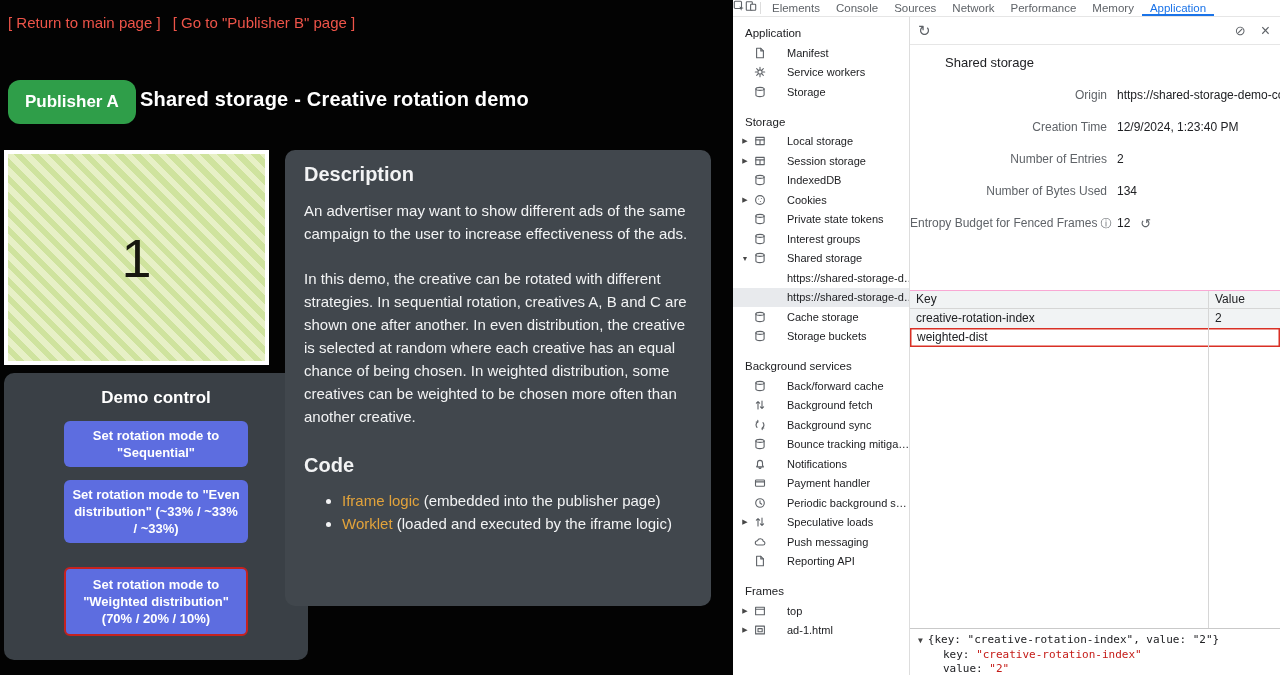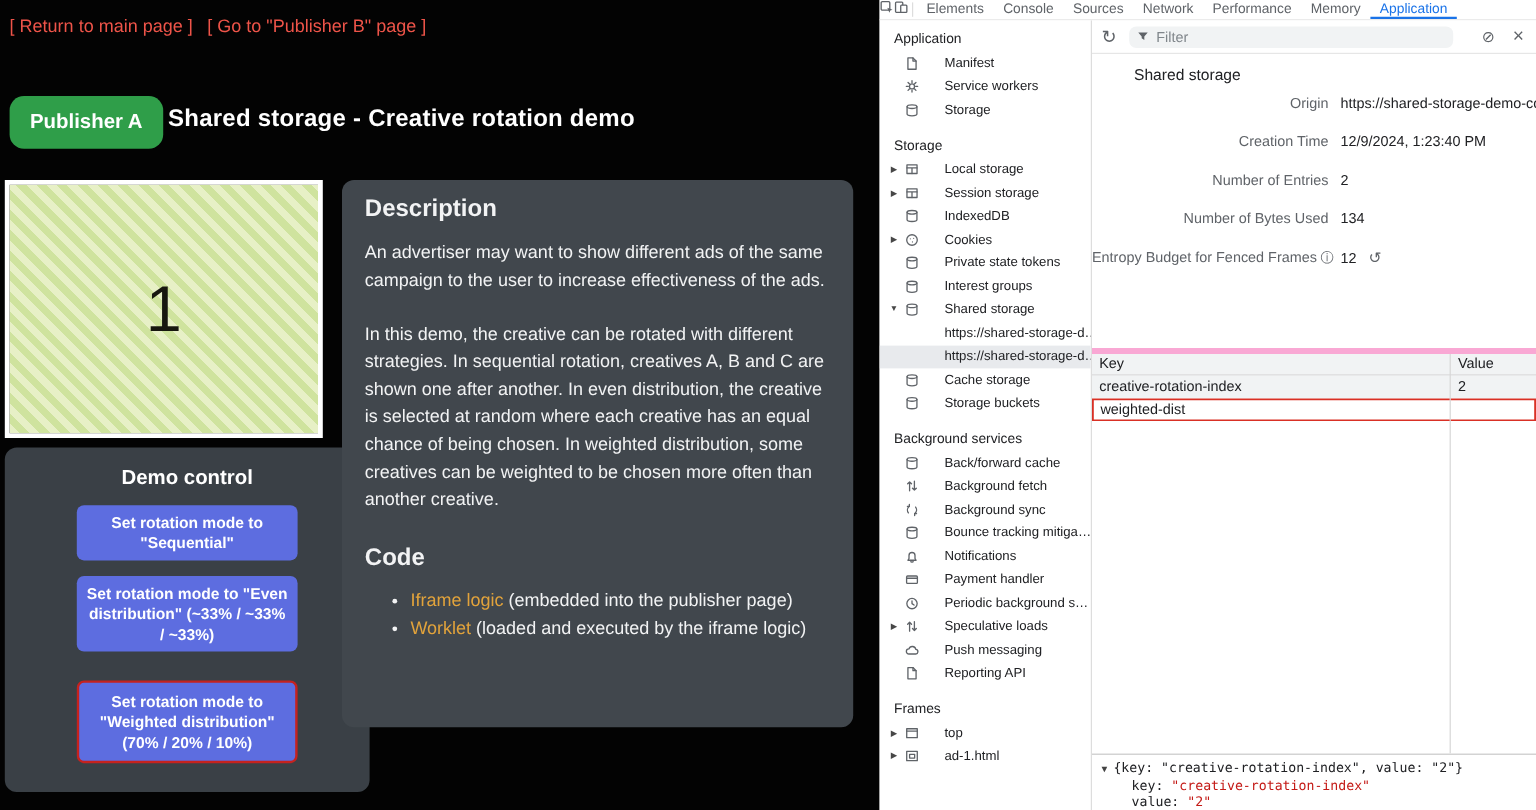--- a/index.html
+++ b/index.html
@@ -67,27 +67,27 @@
   .tb-filter{width:270px;height:18px;background:#f1f3f4;border-radius:6px;display:flex;align-items:center;padding:0 6px}
   .tb-funnel{margin-right:6px;width:11px;height:11px}
   .tb-input{border:none;background:transparent;outline:none;flex:1;font:12px "Liberation Sans",sans-serif;color:#202124}
   .tb-input::placeholder{color:#80868b}
   .tb-spacer{flex:1}
   .tb-clear{font-size:13px;margin-right:15px}
   .tb-close{font-size:16px}
 
   .r-title{position:absolute;left:35px;top:38px;font-size:13px;color:#202124}
   .dt-report{position:absolute;left:0;top:62px;right:0}
-  .r-row{height:32px;display:flex;align-items:flex-start}
+  .r-row{height:32px;display:flex;align-items:center}
   .r-label{width:197px;text-align:right;color:#5f6368;font-size:12px;white-space:nowrap}
   .r-label .info{font-size:11px;margin-left:3px;color:#5f6368;cursor:pointer}
   .r-value{padding-left:10px;font-size:12px;color:#202124;white-space:nowrap;overflow:hidden;flex:1;display:flex;align-items:center}
   .r-value .reset{margin-left:10px;font-size:13px;color:#5f6368;cursor:pointer}
 
-  .dt-grid{position:absolute;left:0;top:273px;right:0;height:338px;border-top:5px solid #f9a8d4;background:#fff;overflow:hidden}
+  .dt-grid{position:absolute;left:0;top:273px;right:0;height:338px;border-top:1px solid #f9a8d4;background:#fff;overflow:hidden}
   .g-colline{position:absolute;left:298px;top:0;bottom:0;width:1px;background:#d6d6d6;z-index:3}
   .g-header{height:18px;display:flex;background:#f1f3f4;border-bottom:1px solid #d6d6d6;color:#202124}
   .g-header>div{line-height:17px}
   .g-key{width:298px;padding-left:6px;white-space:nowrap;overflow:hidden}
   .g-val{flex:1;padding-left:7px;white-space:nowrap;overflow:hidden}
   .g-row{height:19px;display:flex;cursor:pointer}
   .g-row>div{line-height:19px}
   .g-row.shade{background:#f1f3f4}
   .g-row.flagged{box-shadow:inset 0 0 0 1.5px #d93025}
 
@@ -393,28 +393,20 @@
               <rect x="4" y="4.6" width="4.2" height="3.1"></rect>
             </svg>
           </span>
         <span class="s-label">ad-1.html</span>
       </div>
     </div>
 
     <div class="dt-main">
       <div class="dt-toolbar">
         <span class="tb-icon tb-refresh">↻</span>
-        <div class="tb-filter">
-          <span class="tb-funnel" data-icon="funnel">
-              <svg viewBox="0 0 12 12">
-                <path d="M1.7 2.3h8.6L7.2 6v3.2L4.8 7.6V6z" style="fill:#5f6368;stroke:none"></path>
-              </svg>
-            </span>
-          <input class="tb-input" type="text" placeholder="Filter" style="">
-        </div>
         <div class="tb-spacer"></div>
         <span class="tb-icon tb-clear">⊘</span>
         <span class="tb-icon tb-close">×</span>
       </div>
 
       <div class="r-title">Shared storage</div>
 
       <div class="dt-report">
         <div class="r-row">
           <div class="r-label">Origin</div>

